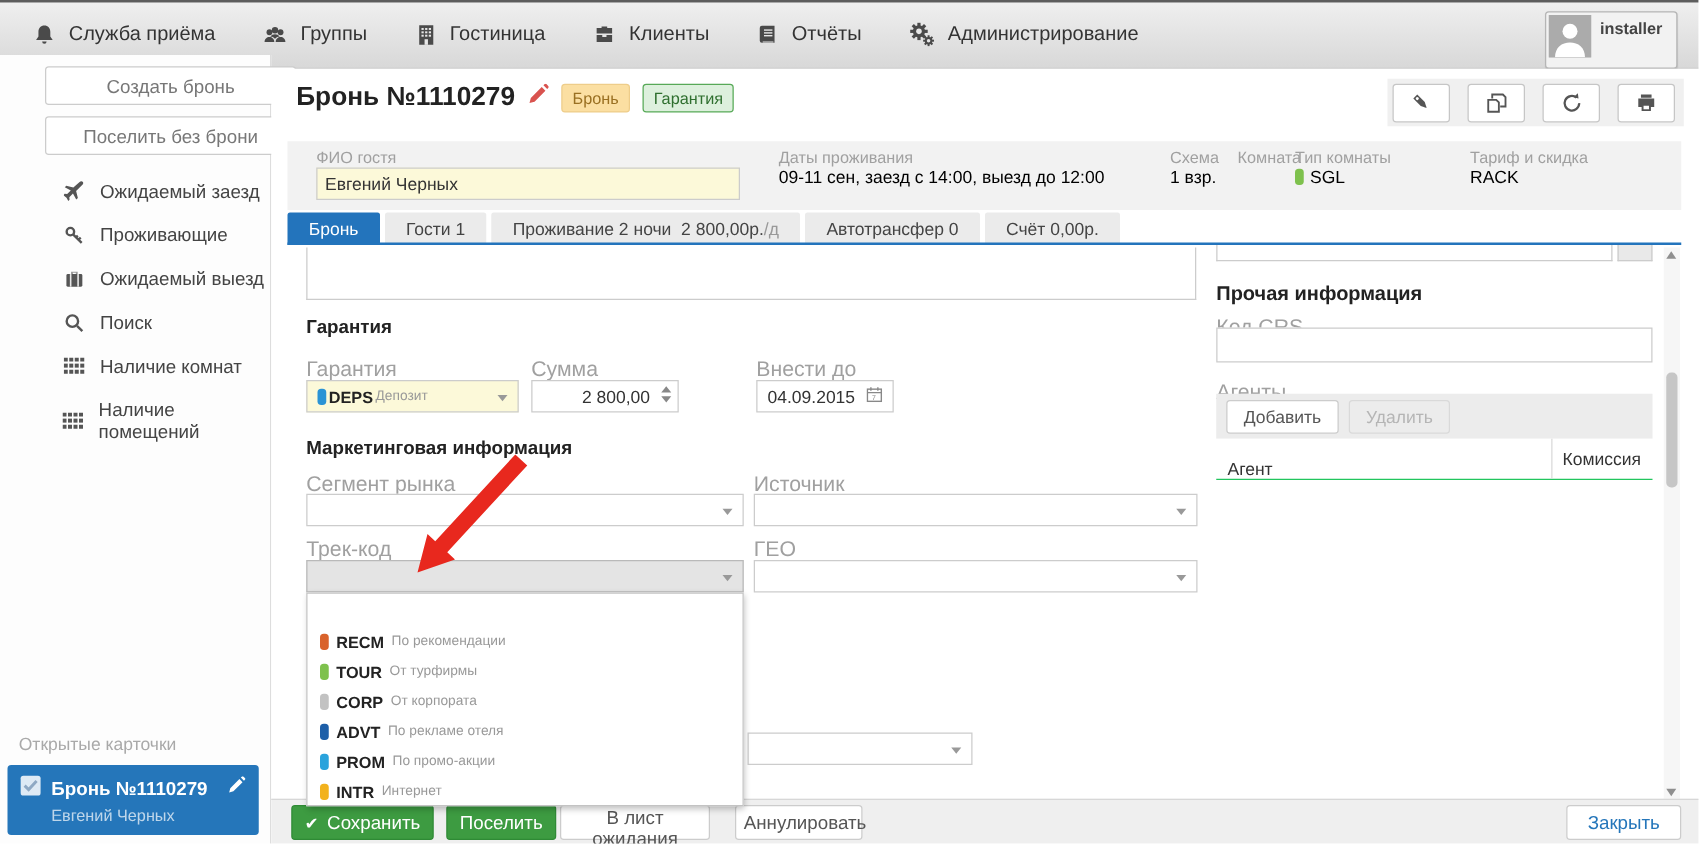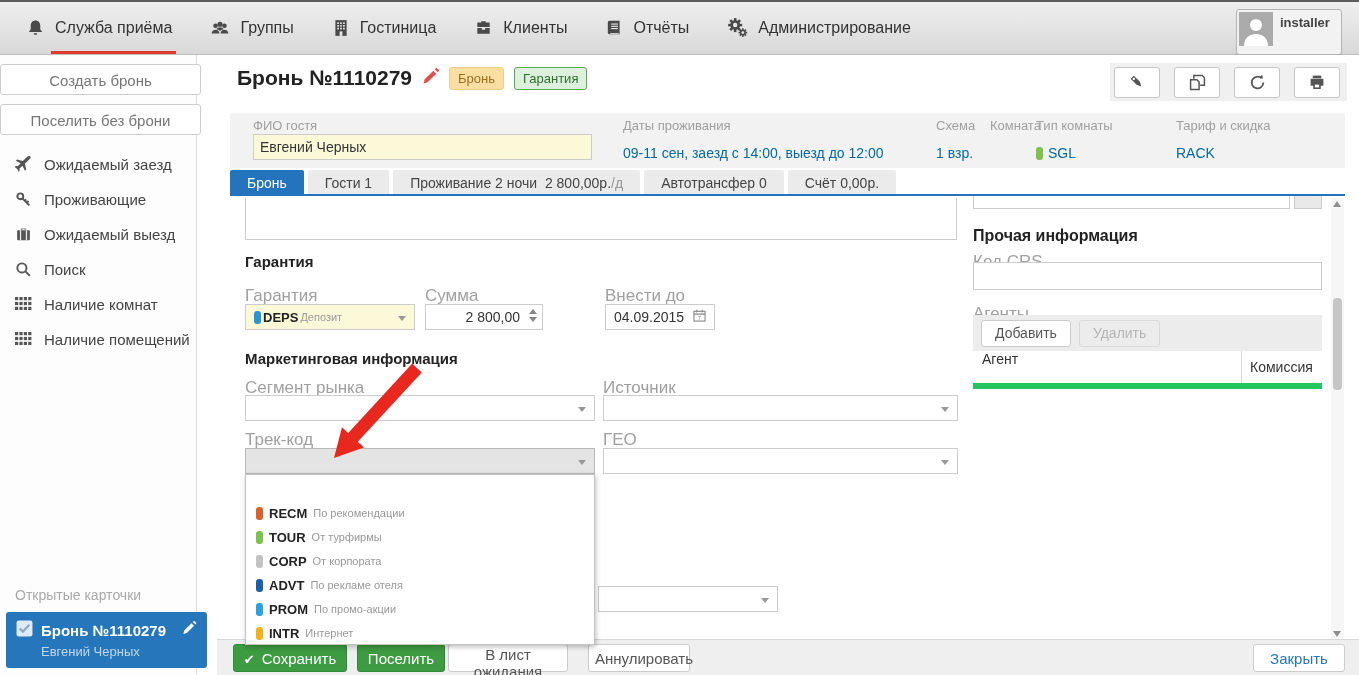--- a/index.html
+++ b/index.html
@@ -14,21 +14,21 @@
   .nav-item{display:flex;align-items:center;gap:8px;margin-right:36px;position:relative;height:100%;cursor:pointer;}
   .nav-item .nicon{display:flex;align-items:center;color:#4a4a4a;}
   .nav-item .nlabel{font-size:16px;color:#333;position:relative;padding:0 2px;}
   .nav-item.active .nlabel::after{content:"";position:absolute;left:-2px;right:-2px;bottom:-17px;height:3px;background:#e03a2f;}
   .userbox{position:absolute;right:17px;top:7px;height:40px;min-width:100px;background:#f2f2f2;
            border:1px solid #b5b5b5;border-radius:3px;display:flex;align-items:flex-start;padding:2px;cursor:pointer;box-shadow:0 1px 1px rgba(0,0,0,.1);}
   .avatar{width:34px;height:34px;background:#ababab;display:flex;align-items:flex-end;justify-content:center;overflow:hidden;}
   .uname{font-size:13px;font-weight:bold;color:#444;margin:3px 8px 0 7px;}
 
   
-  .sidebar{position:absolute;left:0;top:55px;width:197px;bottom:0;background:#fdfdfd;border-right:1px solid #ddd;box-sizing:border-box;}
+  .sidebar{position:absolute;left:0;top:44px;width:217px;bottom:0;background:#fdfdfd;border-right:1px solid #ddd;box-sizing:border-box;padding-left:36px;}
   .side-btn{display:block;width:201px;margin:9px auto 0;height:31px;background:#fff;border:1px solid #ccc;border-radius:3px;
             color:#777;font-size:15px;text-align:center;line-height:29px;cursor:pointer;font-family:inherit;}
   .side-menu{margin-top:12px;}
   .side-item{display:flex;align-items:center;gap:11px;padding:9px 0 9px 14px;font-size:15px;color:#444;cursor:pointer;}
   .side-item .sicon{width:19px;display:flex;justify-content:center;color:#555;}
   .opencards-label{position:absolute;left:15px;bottom:72px;font-size:14px;color:#a9a9a9;}
   .opencard{position:absolute;left:6px;bottom:7px;width:201px;height:56px;background:#2576ba;border-radius:3px;
             color:#fff;box-sizing:border-box;padding:8px 10px 0;cursor:pointer;}
   .opencard .row1{display:flex;align-items:center;gap:8px;}
   .opencard .octitle{font-size:15px;font-weight:bold;flex:1;}
@@ -38,21 +38,21 @@
   .main{position:absolute;left:217px;top:55px;right:0;bottom:0;background:#fff;}
   .page-title{position:absolute;left:20px;top:11px;font-size:21px;font-weight:bold;color:#222;display:flex;align-items:center;gap:10px;}
   .badge{font-size:13px;font-weight:normal;border-radius:3px;padding:3px 8px;}
   .badge.orange{background:#fbdfa2;color:#9a7022;border:1px solid #eecd8a;}
   .badge.green{background:#ddf0dd;color:#2f6f2f;border:1px solid #57a957;}
   .actionbar{position:absolute;right:12px;top:8px;width:237px;height:38px;background:#f0f0f0;display:flex;gap:14px;align-items:center;padding:0 0 0 4px;box-sizing:border-box;}
   .act-btn{width:44px;height:29px;background:#fff;border:1px solid #c6c6c6;border-radius:3px;display:flex;align-items:center;justify-content:center;color:#555;cursor:pointer;}
 
   .info-strip{position:absolute;left:13px;right:14px;top:58px;height:55px;background:#f2f2f2;}
   .gi-label{font-size:13px;color:#a0a0a0;position:absolute;top:5px;white-space:nowrap;}
-  .gi-value{font-size:14px;color:#0369a1;position:absolute;top:32px;white-space:nowrap;display:flex;align-items:center;gap:5px;}
+  .gi-value{font-size:14px;color:#000000;position:absolute;top:20px;white-space:nowrap;display:flex;align-items:center;gap:5px;}
   .gi-input{position:absolute;left:23px;top:21px;width:325px;height:24px;background:#fcf9d9;border:1px solid #ccc;
             font-size:14px;color:#333;padding:0 6px;font-family:inherit;}
   .pill{display:inline-block;width:7px;height:13px;border-radius:3px;vertical-align:-2px;}
 
   .tabs{position:absolute;left:13px;top:115px;display:flex;}
   .tab{height:26px;line-height:26px;padding:0 17px;font-size:14px;background:#ebebeb;color:#444;margin-right:4px;border-radius:2px 2px 0 0;cursor:pointer;white-space:pre;}
   .tab.active{background:#2374bc;color:#fff;}
   .tab .suffix{color:#999;}
   .tabline{position:absolute;left:13px;right:14px;top:139px;height:2px;background:#2374bc;}
 
@@ -82,21 +82,21 @@
 
   .red-arrow{position:absolute;left:105px;top:305px;width:105px;height:105px;z-index:50;pointer-events:none;}
 
   
   .partial-input{position:absolute;left:756px;top:141px;width:317px;height:13px;border:1px solid #ccc;border-top:none;background:#fff;box-sizing:border-box;}
   .partial-btn{position:absolute;left:1077px;top:141px;width:28px;height:13px;border:1px solid #ccc;border-top:none;background:#e9e9e9;box-sizing:border-box;cursor:pointer;}
   .crs-input{position:absolute;left:756px;top:207px;width:349px;height:28px;border:1px solid #ccc;box-sizing:border-box;font-family:inherit;font-size:14px;padding:0 6px;}
   .agents-panel{position:absolute;left:756px;top:260px;width:349px;height:36px;background:#ececec;display:flex;gap:8px;align-items:center;padding-left:8px;box-sizing:border-box;}
   .apanel-btn{height:27px;padding:0 13px;background:#fff;border:1px solid #ccc;border-radius:3px;font-size:14px;color:#555;font-family:inherit;cursor:pointer;}
   .apanel-btn.disabled{background:transparent;color:#b5b5b5;border-color:#d9d9d9;cursor:default;}
-  .agents-table{position:absolute;left:756px;top:296px;width:349px;height:32px;border-bottom:6px solid #22c55e;background:#fff;display:flex;align-items:flex-start;font-size:14px;color:#333;}
+  .agents-table{position:absolute;left:756px;top:296px;width:349px;height:32px;border-bottom:1px solid #22c55e;background:#fff;display:flex;align-items:flex-end;font-size:14px;color:#333;}
   .agents-table .c1{flex:1;padding-left:9px;}
   .agents-table .c2{width:72px;border-left:1px solid #d9d9d9;padding-left:8px;height:100%;display:flex;align-items:center;}
 
   
   .vscroll{position:absolute;left:1114px;top:143px;width:13px;height:442px;background:#f6f6f6;}
   .vs-arrow{position:absolute;left:2px;width:0;height:0;border-left:4px solid transparent;border-right:4px solid transparent;cursor:pointer;}
   .vs-up{top:3px;border-bottom:6px solid #8f8f8f;}
   .vs-dn{bottom:3px;border-top:6px solid #8f8f8f;}
   .vs-thumb{position:absolute;left:2px;top:100px;width:9px;height:92px;background:#c6c6c6;border-radius:4px;cursor:pointer;}
 

